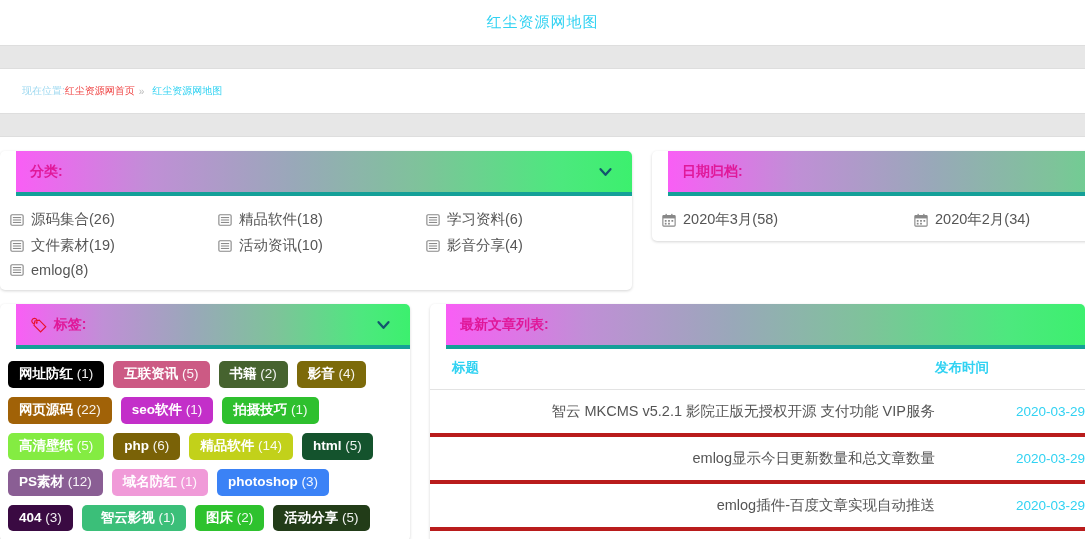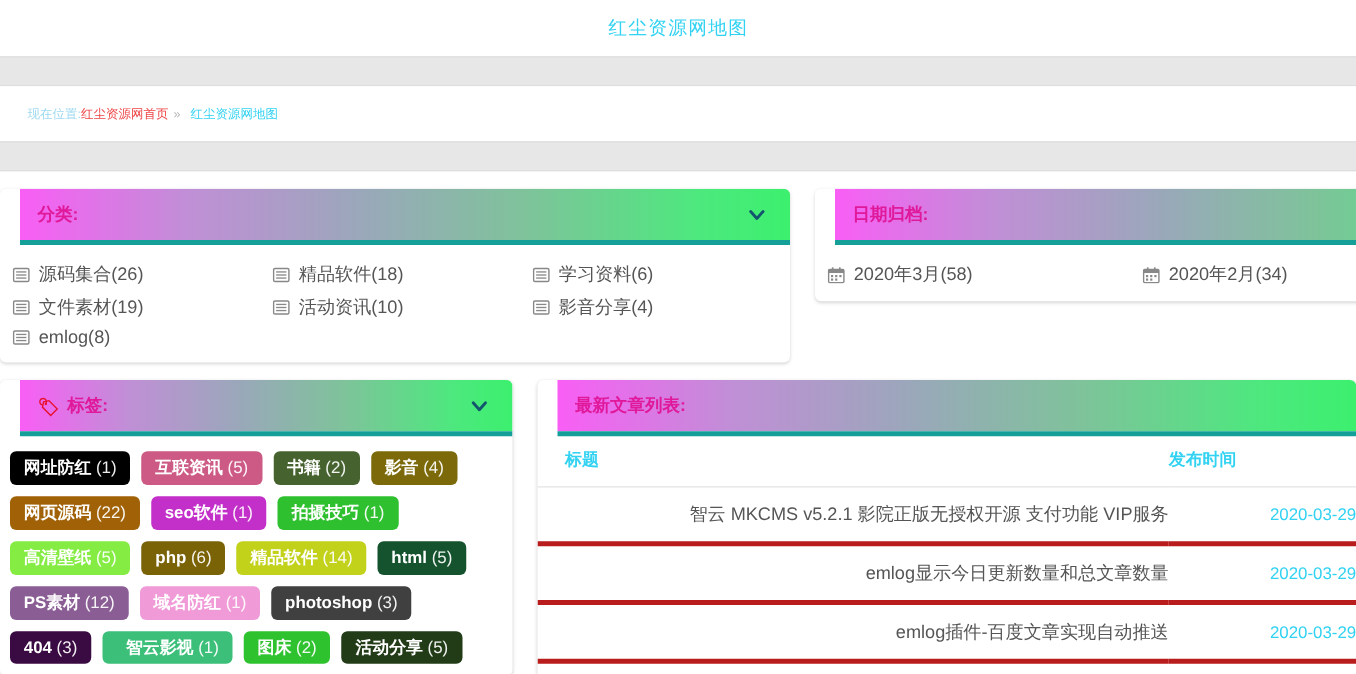--- a/index.html
+++ b/index.html
@@ -369,21 +369,21 @@
           <span class="tag-chip" style="background: rgb(124, 106, 10);"><span>影音</span> <span class="cnt">(4)</span></span>
           <span class="tag-chip" style="background: #a16207;"><span>网页源码</span> <span class="cnt">(22)</span></span>
           <span class="tag-chip" style="background: rgb(195, 47, 201);"><span>seo软件</span> <span class="cnt">(1)</span></span>
           <span class="tag-chip" style="background: rgb(46, 192, 46);"><span>拍摄技巧</span> <span class="cnt">(1)</span></span>
           <span class="tag-chip" style="background: rgb(132, 236, 66);"><span>高清壁纸</span> <span class="cnt">(5)</span></span>
           <span class="tag-chip" style="background: rgb(122, 98, 7);"><span>php</span> <span class="cnt">(6)</span></span>
           <span class="tag-chip" style="background: rgb(194, 209, 26);"><span>精品软件</span> <span class="cnt">(14)</span></span>
           <span class="tag-chip" style="background: #14532d;"><span>html</span> <span class="cnt">(5)</span></span>
           <span class="tag-chip" style="background: rgb(138, 94, 148);"><span>PS素材</span> <span class="cnt">(12)</span></span>
           <span class="tag-chip" style="background: rgb(240, 154, 216);"><span>域名防红</span> <span class="cnt">(1)</span></span>
-          <span class="tag-chip" style="background: #404040;"><span>photoshop</span> <span class="cnt">(3)</span></span>
+          <span class="tag-chip" style="background: #3b82f6;"><span>photoshop</span> <span class="cnt">(3)</span></span>
           <span class="tag-chip" style="background: rgb(58, 10, 66);"><span>404</span> <span class="cnt">(3)</span></span>
           <span class="tag-chip" style="background: rgb(59, 191, 121); padding-left: 19px;"><span>智云影视</span> <span class="cnt">(1)</span></span>
           <span class="tag-chip" style="background: rgb(46, 194, 46);"><span>图床</span> <span class="cnt">(2)</span></span>
           <span class="tag-chip" style="background: rgb(34, 60, 24);"><span>活动分享</span> <span class="cnt">(5)</span></span>
         </div>
     </div>
   </div>
 
   <div class="col-arts">
     <div class="panel">

